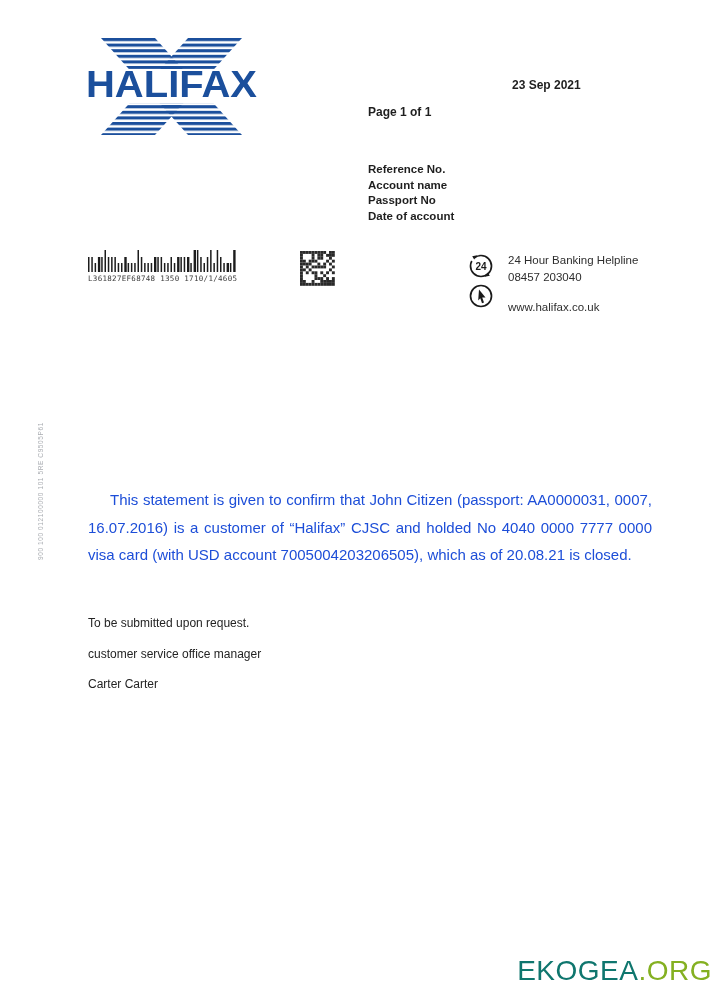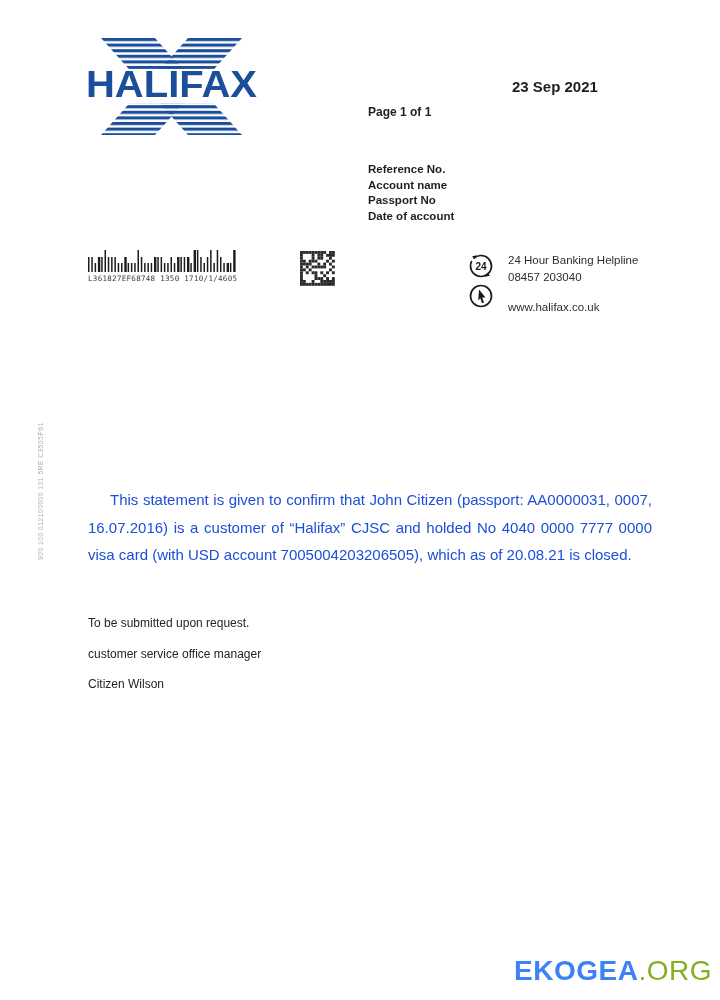--- a/index.html
+++ b/index.html
@@ -4,21 +4,21 @@
 <style>
   html,body{margin:0;padding:0;background:#ffffff;}
   .page{
     position:relative;width:720px;height:1000px;background:#ffffff;overflow:hidden;
     font-family:"Liberation Sans",sans-serif;color:#222;border-radius:13px;
   }
   .abs{position:absolute;}
   
   .logo{left:85px;top:38px;width:173px;height:97px;}
   .page-label{left:368px;top:78px;font-size:12px;font-weight:bold;color:#1f1f1f;margin-top:27px;}
-  .date-label{left:512px;top:78px;font-size:15px;font-weight:bold;color:#1f1f1f;}
+  .date-label{left:512px;top:78px;font-size:12px;font-weight:bold;color:#1f1f1f;}
   
   .recipient{left:88px;top:162px;font-size:11px;line-height:16.5px;color:#3a3a3a;letter-spacing:.2px;}
   .info-labels{left:368px;top:162px;font-size:11.5px;line-height:15.5px;font-weight:bold;color:#1f1f1f;}
   .info-values{left:512px;top:162px;font-size:11.5px;line-height:15.5px;color:#3a3a3a;}
   
   .barcode{left:88px;top:249px;width:150px;height:26px;}
   .barcode-label{left:88px;top:274px;font-size:7.5px;font-family:"DejaVu Sans Mono",monospace;color:#3a3a3a;letter-spacing:.3px;}
   .qr{left:299px;top:250px;width:37px;height:37px;}
   
   .icon-24{left:468px;top:253px;width:26px;height:26px;}
@@ -30,21 +30,21 @@
   .stmt-body{left:88px;top:486px;width:564px;font-size:15px;line-height:27.5px;text-align:justify;text-indent:22px;color:#1d4ed8;}
   .stmt-note{left:88px;top:616px;font-size:12px;color:#242424;}
   .stmt-role{left:88px;top:647px;font-size:12px;color:#242424;}
   .stmt-name{left:88px;top:677px;font-size:12px;color:#242424;}
   
   .side-code{left:37px;top:560px;transform:rotate(-90deg);transform-origin:0 0;
     font-size:6.5px;letter-spacing:.6px;color:#aaadb2;white-space:nowrap;width:160px;}
   
   .footer-legal{left:88px;top:919px;width:578px;font-size:8.6px;line-height:11px;color:#333;}
   .watermark{right:8px;top:955px;font-size:28px;letter-spacing:.5px;font-weight:normal;}
-  .wm-name{color:#3b82f6;font-weight:bold;}
+  .wm-name{color:#0f766e;}
   .wm-tld{color:#84b021;}
 </style>
 </head>
 <body>
 
 <div class="page">
 
   <div class="abs side-code">900 100 012100000 101 5RE C9505P61</div>
 
   <div class="abs logo">
@@ -230,19 +230,19 @@
 
   <div class="abs helpline">
     <div>24 Hour Banking Helpline</div>
     <div>08457 203040</div>
   </div>
   <div class="abs website">www.halifax.co.uk</div>
 
   <div class="abs stmt-body">This statement is given to confirm that John Citizen (passport: AA0000031, 0007, 16.07.2016) is a customer of “Halifax” CJSC and holded No 4040 0000 7777 0000 visa card (with USD account 7005004203206505), which as of 20.08.21 is closed.</div>
   <div class="abs stmt-note">To be submitted upon request.</div>
   <div class="abs stmt-role">customer service office manager</div>
-  <div class="abs stmt-name">Citizen Wilson</div>
+  <div class="abs stmt-name">Carter Carter</div>
 
   <div class="abs watermark">
     <span class="wm-name">EKOGEA</span><span class="wm-tld">.ORG</span>
   </div>
 
 </div>
 
 </body></html>

